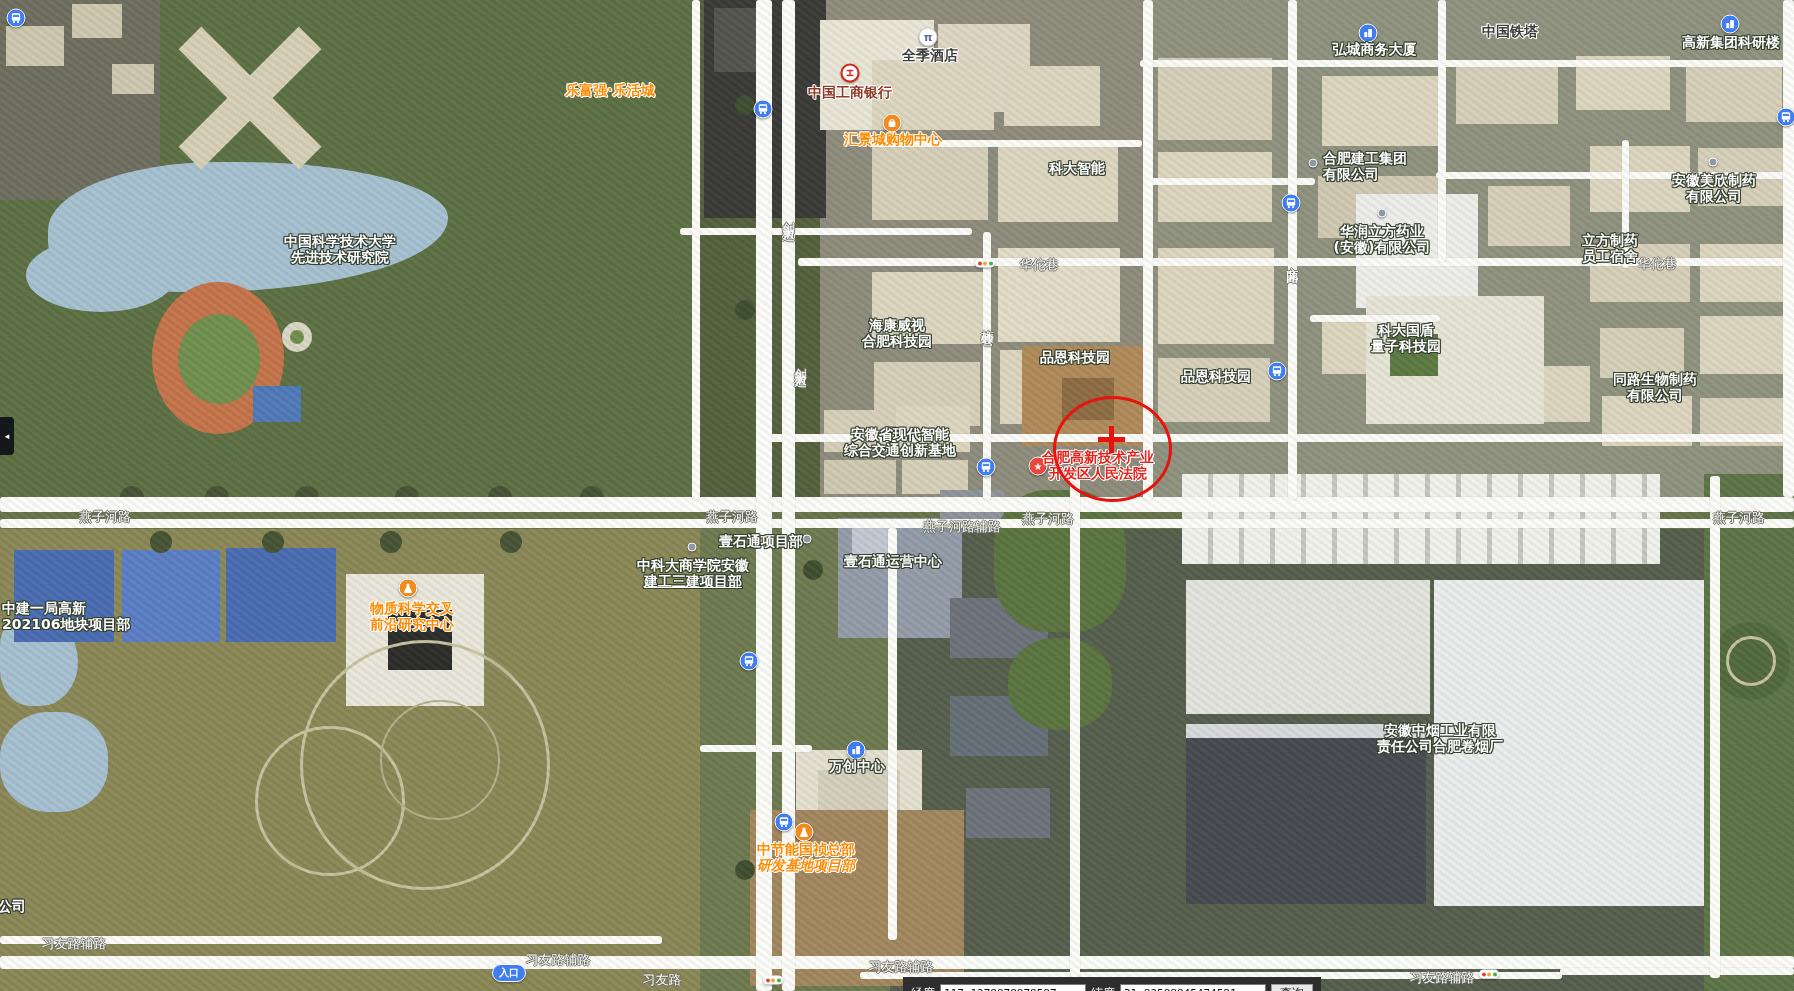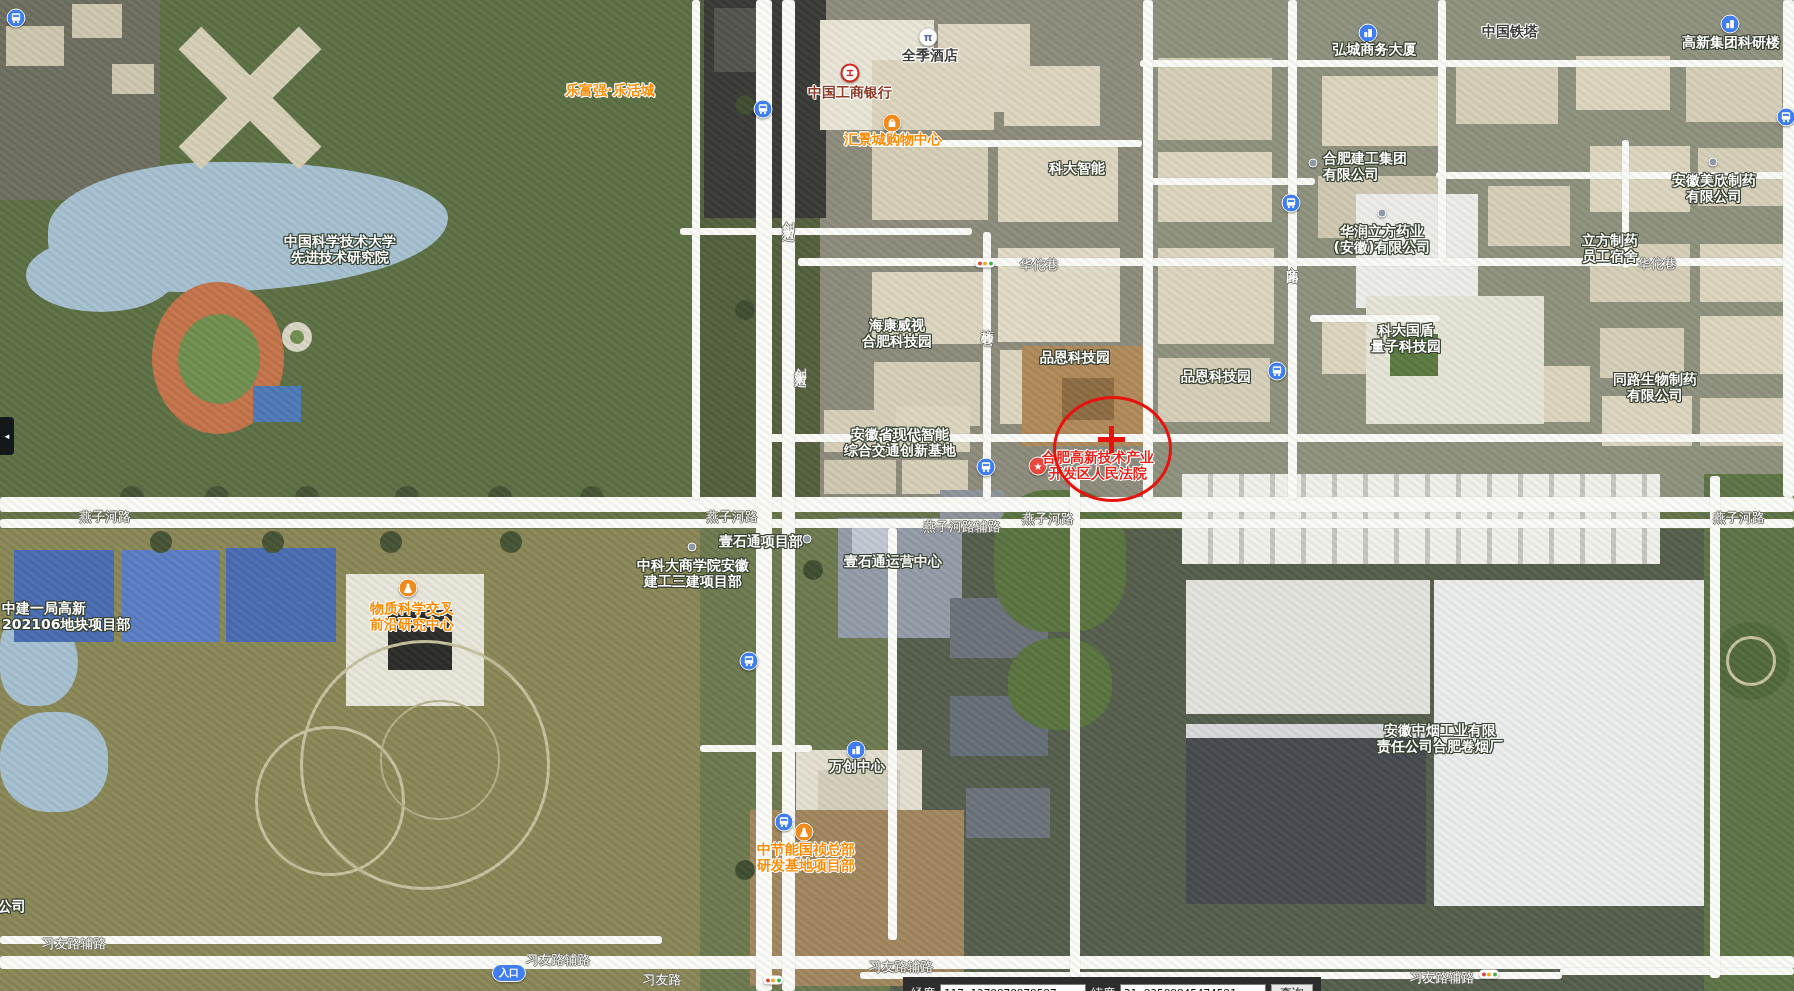--- a/index.html
+++ b/index.html
@@ -397,34 +397,34 @@
       <div class="lbl place left" style="left: 2px; top: 616px;">
         <span style="display: block;">中建一局高新</span>
         <span style="display: block;">202106地块项目部</span>
       </div>
       <div class="lbl place-orange" style="left: 412px; top: 616px;">
         <span style="display: block;">物质科学交叉</span>
         <span style="display: block;">前沿研究中心</span>
       </div>
       <div class="lbl place" style="left: 693px; top: 573px;">
         <span style="display: block;">中科大商学院安徽</span>
-        <span style="display: block;">建工三建项目部</span>
+        <span style="display: block; text-decoration: underline;">建工三建项目部</span>
       </div>
       <div class="lbl place" style="left: 761px; top: 541px;">
         <span style="display: block;">壹石通项目部</span>
       </div>
       <div class="lbl place" style="left: 893px; top: 561px;">
         <span style="display: block;">壹石通运营中心</span>
       </div>
       <div class="lbl place" style="left: 857px; top: 766px;">
         <span style="display: block;">万创中心</span>
       </div>
       <div class="lbl place-orange" style="left: 806px; top: 857px;">
         <span style="display: block;">中节能国祯总部</span>
-        <span style="display: block;">研发基地项目部</span>
+        <span style="display: block; font-style: italic;">研发基地项目部</span>
       </div>
       <div class="lbl place" style="left: 1440px; top: 738px;">
         <span style="display: block;">安徽中烟工业有限</span>
         <span style="display: block;">责任公司合肥卷烟厂</span>
       </div>
       <div class="lbl place" style="left: 12px; top: 906px;">
         <span style="display: block;">公司</span>
       </div>
       <div class="lbl road-lbl" style="left: 105px; top: 517px;">
         <span style="display: block;">燕子河路</span>

